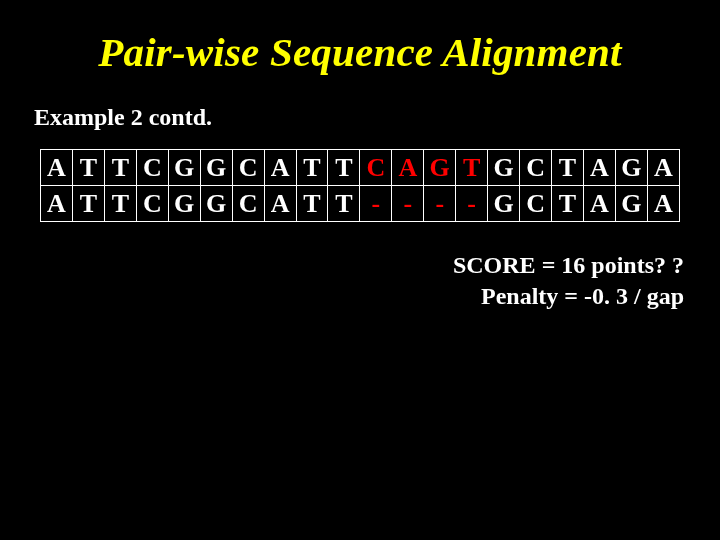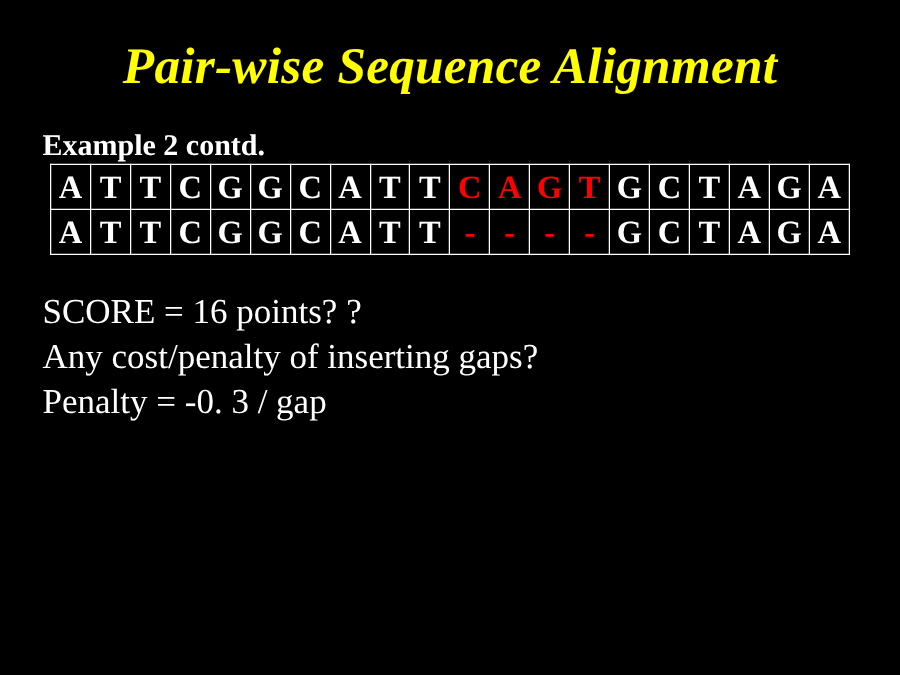--- a/index.html
+++ b/index.html
@@ -21,20 +21,21 @@
     font-weight: bold;
     font-size: 41px;
     text-align: center;
     margin-bottom: 28px;
     letter-spacing: 0.2px;
   }
   .subtitle {
     color: #fff;
     font-weight: bold;
     font-size: 24px;
+    margin-bottom: 18px;
     margin-left: -2px;
   }
   .align-table {
     border-collapse: collapse;
     margin-bottom: 28px;
     margin-left: 4px;
     width: 640px;
     table-layout: fixed;
   }
   .align-table td {
@@ -44,24 +45,25 @@
     font-size: 26px;
     text-align: center;
     height: 36px;
     padding: 1px 0;
   }
   .align-table td.gap-col {
     color: #ff0000;
   }
   .body-text {
     color: #fff;
-    font-weight: normal;
-    font-size: 28px;
+    font-weight: bold;
+    font-size: 24px;
     line-height: 1.28;
     margin-left: -2px;
+    text-align: right;
   }
 </style>
 </head>
 <body>
 
 <div class="slide">
   <h1 class="title">Pair-wise Sequence Alignment</h1>
   <div class="subtitle">Example 2 contd.</div>
 
   <table class="align-table">
@@ -108,16 +110,15 @@
           <td>T</td>
           <td>A</td>
           <td>G</td>
           <td>A</td>
         </tr>
       </tbody>
   </table>
 
   <div class="body-text">
     <div>SCORE = 16 points? ?</div>
-    <div>Any cost/penalty of inserting gaps?</div>
     <div>Penalty = -0. 3 / gap</div>
   </div>
 </div>
 
 </body></html>

